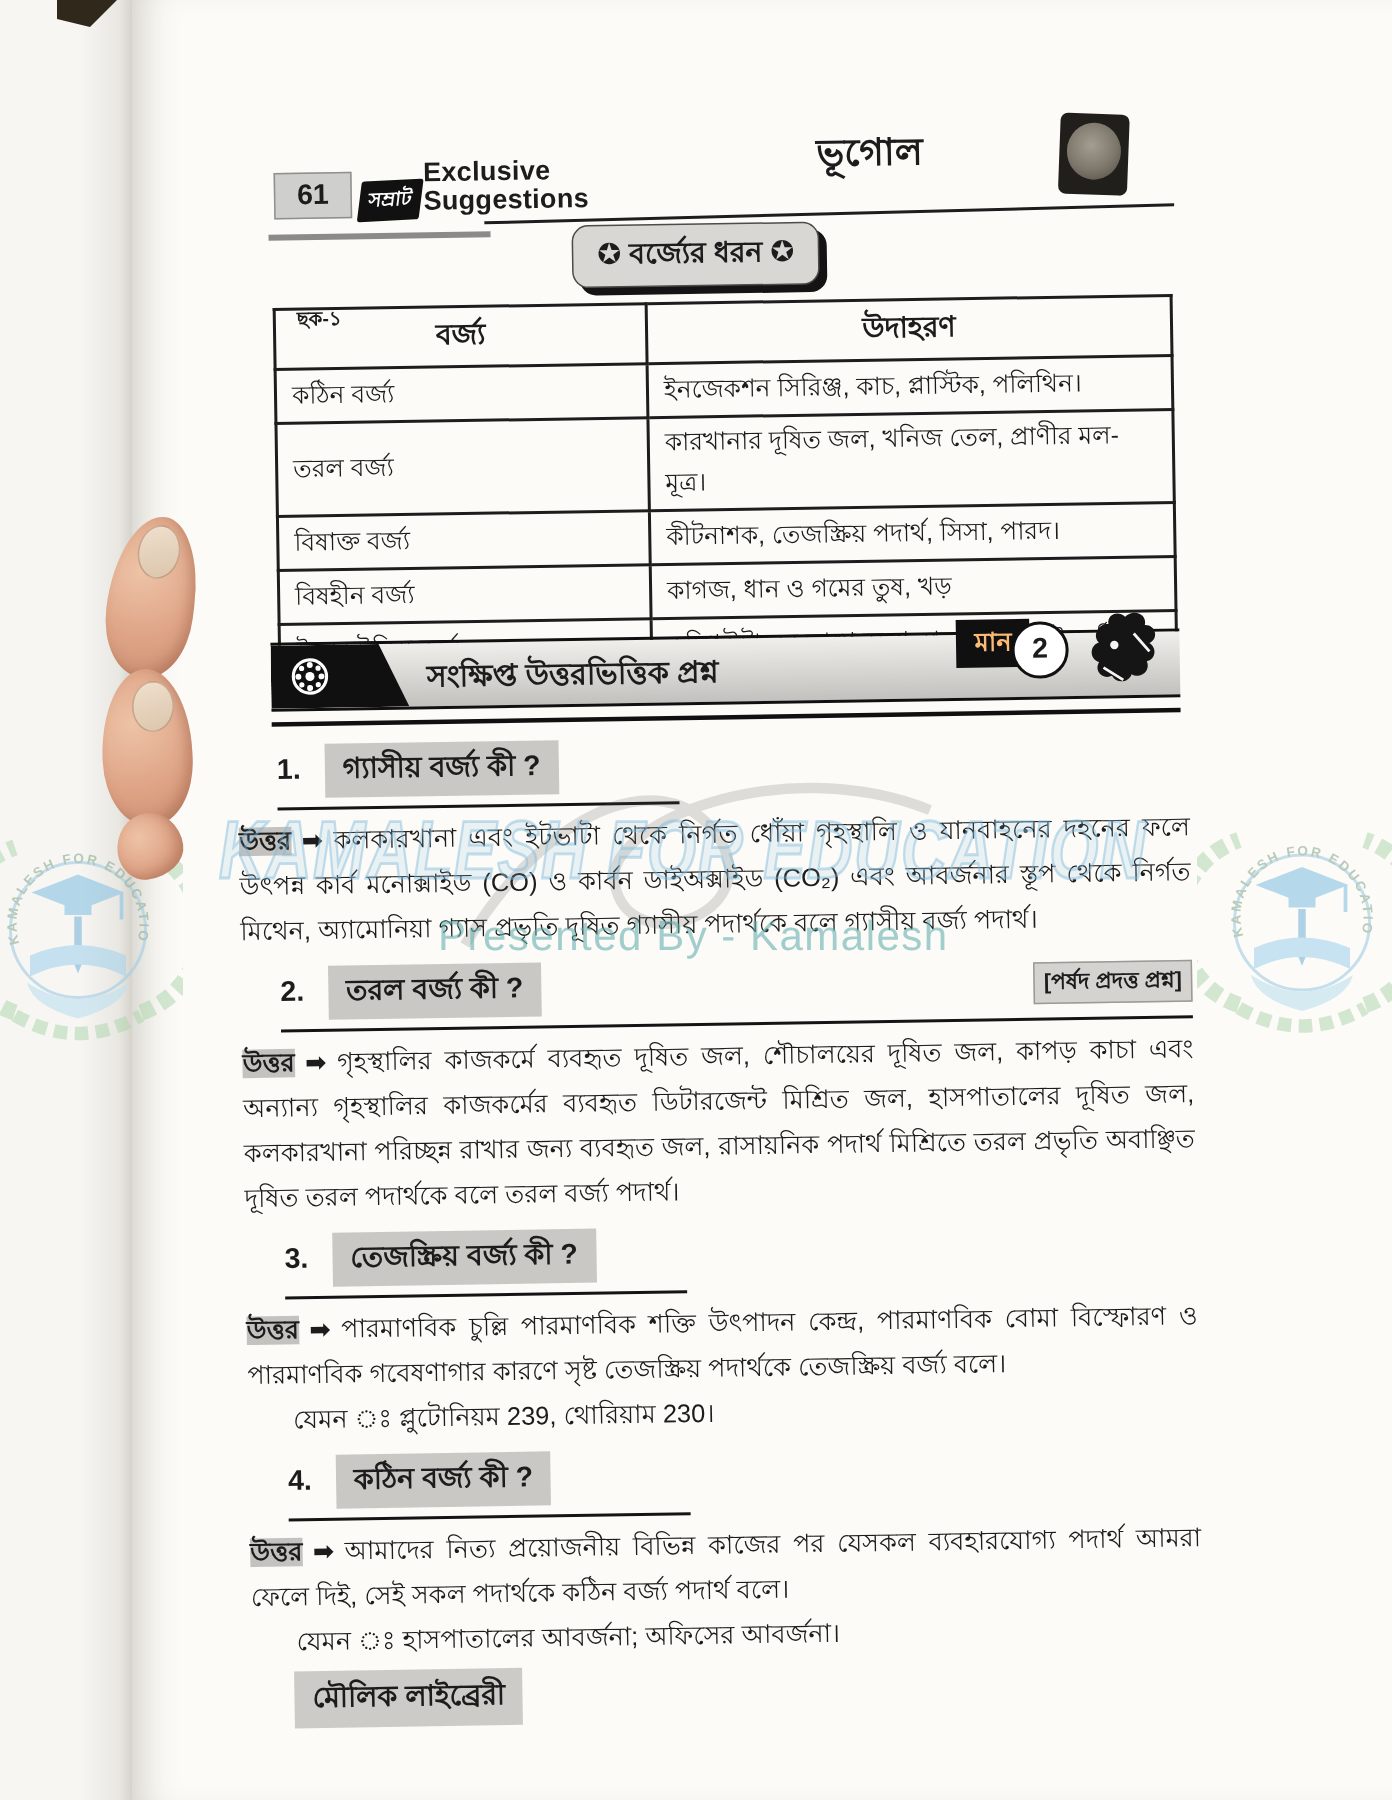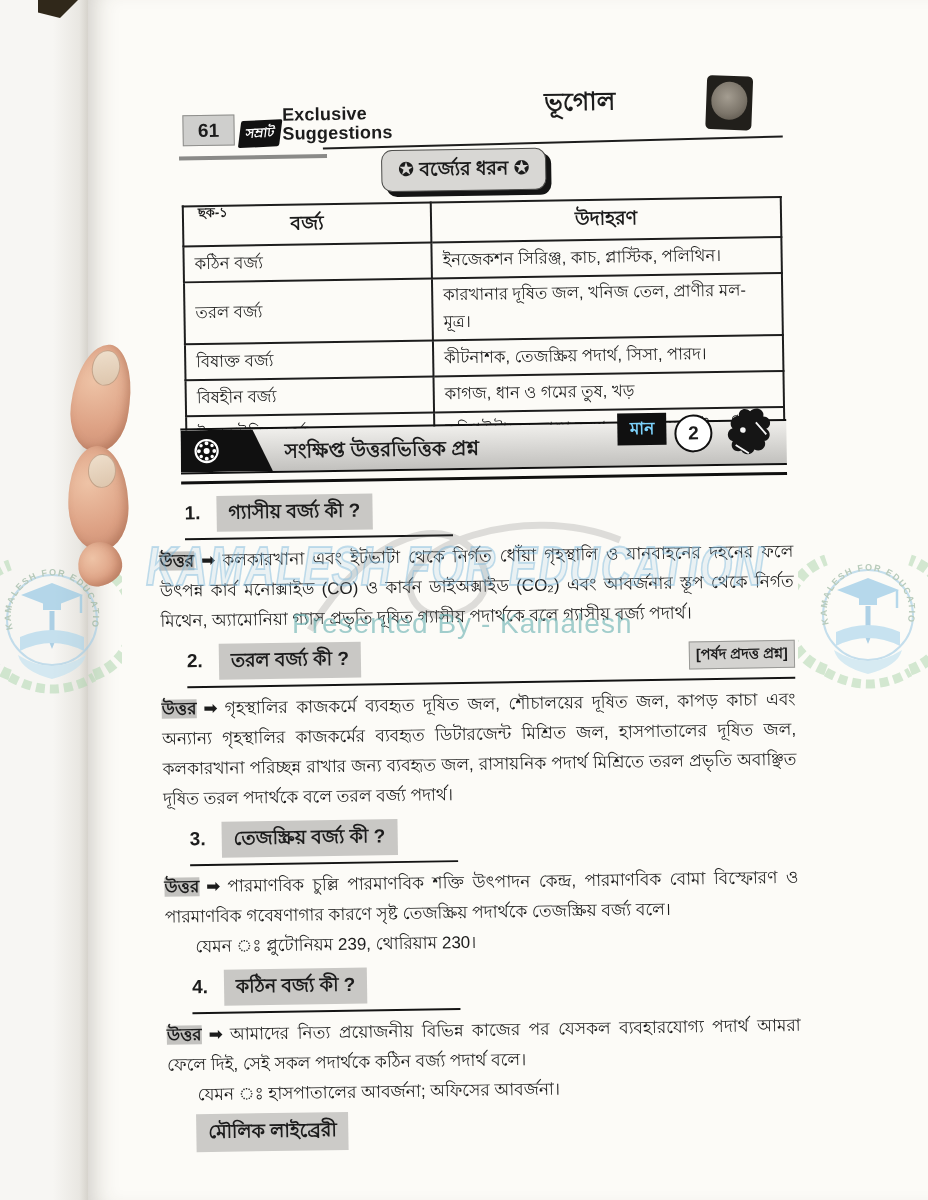--- a/index.html
+++ b/index.html
@@ -42,21 +42,21 @@
   table.waste td{font-size:16.5px;height:28px;}
   td.waste-col{width:226px;}
   
   .section-bar{position:absolute;left:183px;top:424px;width:606px;height:42px;
           background:linear-gradient(180deg,#f0efec 0%,#c2c1be 100%);
           border-top:2px solid #101010;border-bottom:2px solid #101010;}
   .section-wedge{position:absolute;left:0;top:0;width:92px;height:42px;background:#101010;
           clip-path:polygon(0 0,72px 0,100% 100%,0 100%);}
   .section-icon{position:absolute;left:12px;top:7px;width:28px;height:28px;}
   .section-title{position:absolute;left:104px;top:7px;font-weight:bold;font-size:20px;}
-  .marks-tab{position:absolute;right:120px;top:-10px;background:#101010;color:#7dd3fc;
+  .marks-tab{position:absolute;right:100px;top:-10px;background:#101010;color:#fdba74;
           font-weight:bold;font-size:17px;padding:2px 12px;}
   .marks-circle{position:absolute;right:74px;top:-8px;width:34px;height:34px;border-radius:50%;
           background:#fff;border:2px solid #101010;text-align:center;line-height:33px;
           font-weight:bold;font-size:19px;}
   .mascot{position:absolute;right:8px;top:-16px;width:56px;height:60px;}
   .section-underline{position:absolute;left:183px;top:477px;width:606px;height:3px;background:#101010;}
   
   .qa-list{position:absolute;left:160px;top:492px;width:634px;}
   .qa{margin-bottom:8px;position:relative;}
   .qa-head{position:relative;display:flex;align-items:baseline;padding-bottom:8px;margin-bottom:6px;}

